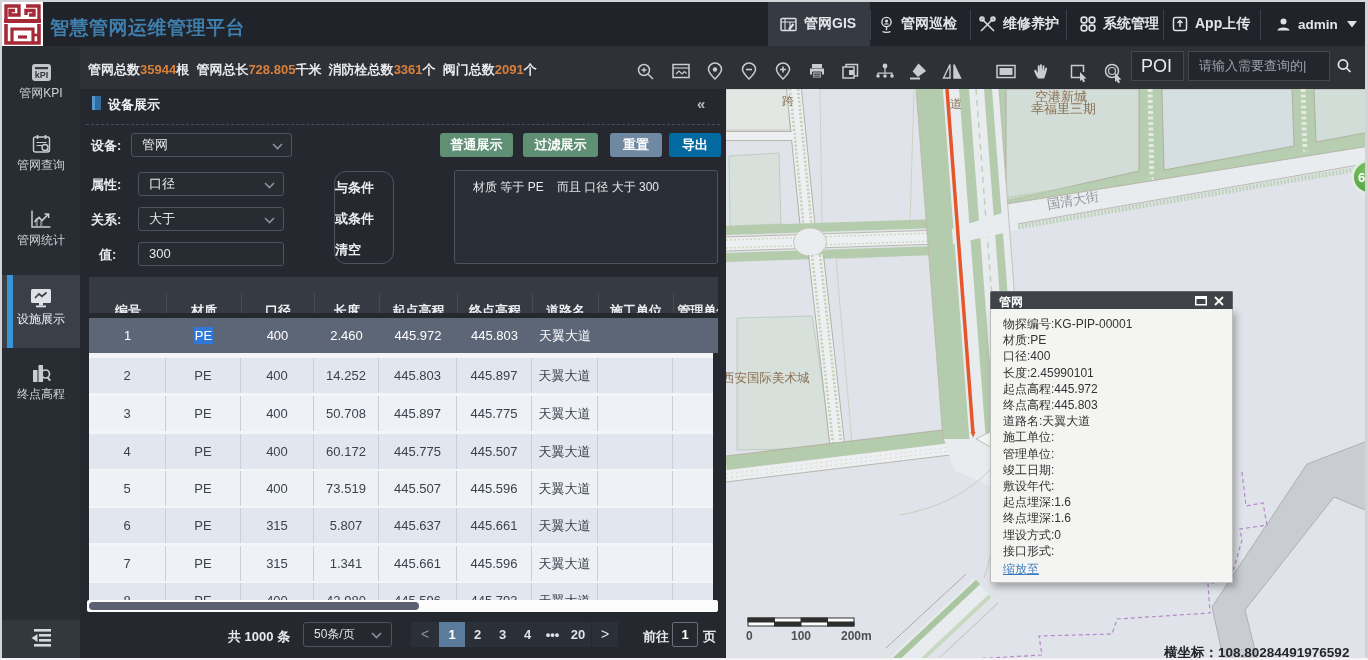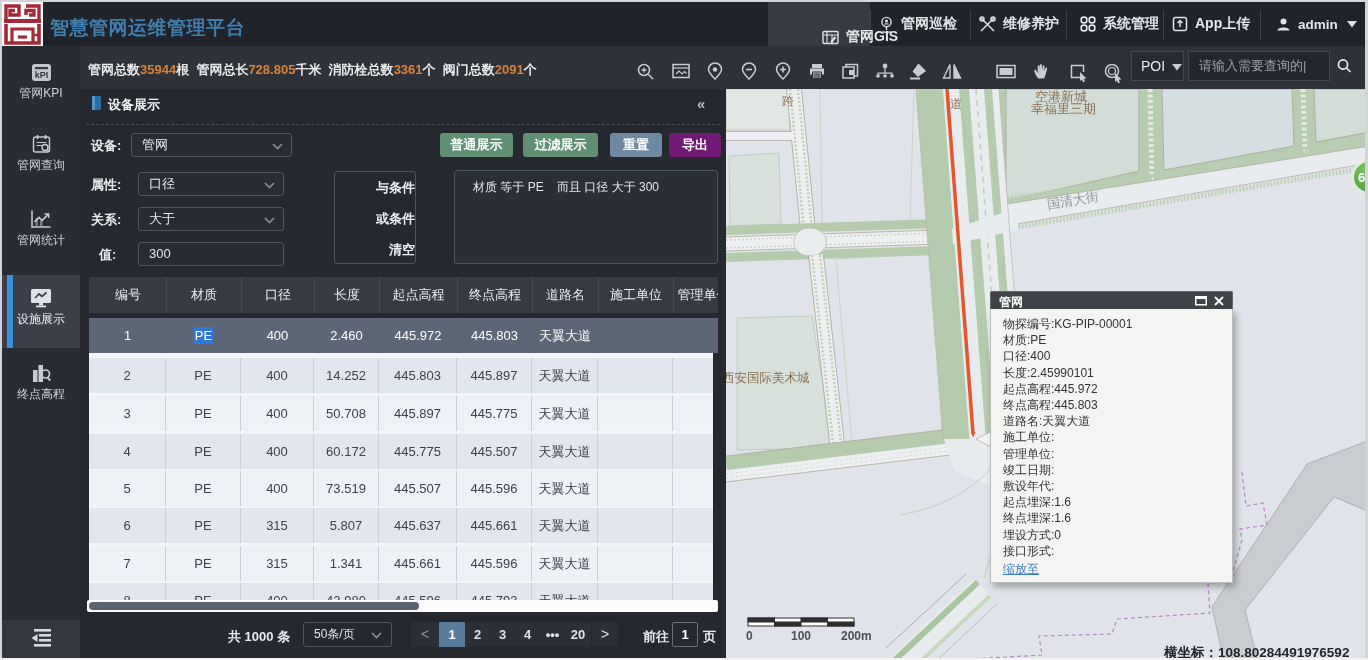--- a/index.html
+++ b/index.html
@@ -36,27 +36,27 @@
   #panelhdr { position:absolute; left:0; top:0; width:646px; height:30px; }
   #panelhdr .blueicon { position:absolute; left:12px; top:7px; width:9px; height:14px; background:#2e6da4; border-left:3px solid #5596cc; }
   #panelhdr .t { position:absolute; left:28px; top:7px; color:#f0f2f4; font-size:13px; font-weight:bold; }
   #panelhdr .coll { position:absolute; left:617px; top:6px; color:#b9bdc4; font-size:15px; font-weight:bold; }
   #dash { position:absolute; left:6px; top:35px; width:634px; border-top:1px dashed #4a505a; }
 
   .flabel { position:absolute; color:#e8eaed; font-size:13px; font-weight:bold; }
   .ddown, .tinput { position:absolute; background:#272b32; border:1px solid #4d545e; border-radius:3px; color:#e8eaed; font-size:13px; line-height:22px; padding-left:10px; }
   .ddown .chev { position:absolute; right:8px; top:9px; line-height:0; } .ddown .chev svg, #pager svg { display:block; }
   .btn { position:absolute; height:24px; border-radius:3px; color:#fff; font-size:13px; font-weight:bold; text-align:center; line-height:24px; }
-  #condbox { position:absolute; left:254px; top:82px; width:82px; height:93px; border:1px solid #4d545e; border-radius:3px; color:#eceef1; font-size:13px; font-weight:bold; text-align:right; }
+  #condbox { position:absolute; left:254px; top:82px; width:60px; height:93px; border:1px solid #4d545e; border-radius:12px; color:#eceef1; font-size:13px; font-weight:bold; text-align:left; }
   #condbox div { height:31px; line-height:31px; }
   #textarea { position:absolute; left:374px; top:81px; width:264px; height:94px; background:#2a2e36; border:1px solid #4d545e; border-radius:3px; color:#e8eaed; font-size:12px; padding:8px 0 0 18px; }
 
   
   #thead { position:absolute; left:9px; top:188px; width:629px; height:36px; background:#353a43; overflow:hidden; }
-  .th { position:absolute; top:0; height:36px; line-height:36px; text-align:center; color:#eceef1; font-size:13px; font-weight:normal; border-right:1px solid #454b55; }
+  .th { position:absolute; top:16px; height:36px; line-height:36px; text-align:center; color:#eceef1; font-size:13px; font-weight:bold; border-right:1px solid #454b55; }
   #tbody { position:absolute; left:9px; top:226px; width:629px; height:285px; overflow:hidden; background:#25282f; }
   .row { position:absolute; left:0; width:624px; height:35px; }
   .row .td { position:absolute; top:0; height:35px; line-height:35px; text-align:center; color:#3c424d; font-size:13px; border-right:1px solid #c9cfd9; }
   .row.sel { width:629px; background:#5d6677; }
   .row.sel .td { color:#fff; border-right:none; }
   .row.odd { background:#e2e7ef; }
   .row.even { background:#eef1f6; }
   #hscroll { position:absolute; left:7px; top:511px; width:631px; height:12px; background:#fcfcfd; border-radius:2px; }
   #hthumb { position:absolute; left:2px; top:2px; width:330px; height:8px; background:#5a6170; border-radius:4px; }
 
@@ -92,21 +92,21 @@
         <path d="M24 13 L24 8.5 L32 8.5 L32 13 L27 13"></path>
         <path d="M2 19 L39 19" stroke-width="4"></path>
         <path d="M4 22 L4 41 L37 41 L37 22" stroke-width="3.6"></path>
         <path d="M10 41 L10 27 L31 27 L31 41" stroke-width="3.2"></path>
         <path d="M16 35 L25 35" stroke-width="3.2"></path>
         <path d="M31 33 L37 33" stroke-width="2.6"></path>
       </g>
     </svg>
   </div>
   <div id="title">智慧管网运维管理平台</div>
-  <div class="navitem" style="left:820px;align-items:flex-end;">
+  <div class="navitem" style="left:778px;">
     <svg width="17" height="17" viewBox="0 0 17 17" fill="none" stroke="#dfe1e5" stroke-width="1.4">
         <rect x="1" y="2.5" width="15" height="12" rx="1"></rect>
         <path d="M1 6 L16 6 M5 2.5 L5 14.5 M10 6 L10 14.5" stroke-width="1.1"></path>
         <path d="M13.5 8 L9 13.5" stroke-width="2.2"></path>
       </svg>
     管网GIS
   </div>
   <div class="navitem" style="left:877px;">
     <svg width="15" height="17" viewBox="0 0 15 17" fill="none" stroke="#dfe1e5" stroke-width="1.4">
         <circle cx="7.5" cy="6" r="4.6"></circle>
@@ -215,21 +215,21 @@
     <svg class="tool" style="left:989px;" width="22" height="32" viewBox="0 -8 22 24" fill="none" stroke="#c9ccd1" stroke-width="1.5">
           <path d="M14 14.5 H2.5 V2.5 H14.5 V9"></path>
           <path d="M11 9 L17.5 15.5 L14.8 15.8 L16 18.5 L14 19.3 L12.8 16.5 L11 18 Z" fill="#c9ccd1" stroke="none"></path>
         </svg>
     <svg class="tool" style="left:1023px;" width="24" height="32" viewBox="0 -8 24 24" fill="none" stroke="#c9ccd1" stroke-width="1.5">
           <circle cx="9" cy="8" r="6.5"></circle>
           <circle cx="9" cy="8" r="3.5" stroke-width="1.2"></circle>
           <path d="M12 10 L18.5 16.5 L15.8 16.8 L17 19.5 L15 20.3 L13.8 17.5 L12 19 Z" fill="#c9ccd1" stroke="none"></path>
         </svg>
     </g>
-    <div class="abs" style="left:1051px;top:5px;width:53px;height:30px;background:#272a31;border:1px solid #43474e;color:#e8eaec;font-size:14px;line-height:28px;padding-left:9px;">POI <svg width="10" height="7" viewBox="0 0 10 7" style="margin-left:3px;">
+    <div class="abs" style="left:1051px;top:5px;width:53px;height:30px;background:#272a31;border:1px solid #43474e;color:#e8eaec;font-size:18px;line-height:28px;padding-left:9px;">POI <svg width="10" height="7" viewBox="0 0 10 7" style="margin-left:3px;">
           <path d="M0 0 L10 0 L5 6.5 Z" fill="#c9ccd1"></path>
         </svg></div>
     <div class="abs" style="left:1108px;top:5px;width:142px;height:30px;background:#23262c;border:1px solid #43474e;color:#9aa0a8;font-size:13px;line-height:28px;padding-left:10px;">请输入需要查询的|</div>
     <div class="abs" style="left:1253px;top:5px;width:22px;height:30px;">
       <svg width="22" height="30" viewBox="0 0 22 30" fill="none" stroke="#e8eaec" stroke-width="1.7">
           <circle cx="10" cy="13.5" r="4.6"></circle>
           <path d="M13.4 17 L17.5 21"></path>
         </svg>
     </div>
   </div>
@@ -304,21 +304,21 @@
     <div id="dash"></div>
     <div class="flabel" style="left:11px;top:48px;">设备:</div>
     <div class="ddown" style="left:51px;top:44px;width:161px;height:24px;">管网<span class="chev">
           <svg width="11" height="7" viewBox="0 0 11 7">
             <path d="M1 1 L5.5 5.5 L10 1" fill="none" stroke="#8b919b" stroke-width="1.6"></path>
           </svg>
         </span></div>
     <div class="btn" style="left:360px;top:44px;width:73px;background:#5f9073;">普通展示</div>
     <div class="btn" style="left:443px;top:44px;width:75px;background:#5f9073;">过滤展示</div>
     <div class="btn" style="left:530px;top:44px;width:52px;background:#7089a2;">重置</div>
-    <div class="btn" style="left:589px;top:44px;width:52px;background:#701a75;">导出</div>
+    <div class="btn" style="left:589px;top:44px;width:52px;background:#0369a1;">导出</div>
     <div class="flabel" style="left:11px;top:87px;">属性:</div>
     <div class="ddown" style="left:58px;top:83px;width:146px;height:24px;">口径<span class="chev">
           <svg width="11" height="7" viewBox="0 0 11 7">
             <path d="M1 1 L5.5 5.5 L10 1" fill="none" stroke="#8b919b" stroke-width="1.6"></path>
           </svg>
         </span></div>
     <div class="flabel" style="left:11px;top:122px;">关系:</div>
     <div class="ddown" style="left:58px;top:118px;width:146px;height:24px;">大于<span class="chev">
           <svg width="11" height="7" viewBox="0 0 11 7">
             <path d="M1 1 L5.5 5.5 L10 1" fill="none" stroke="#8b919b" stroke-width="1.6"></path>

